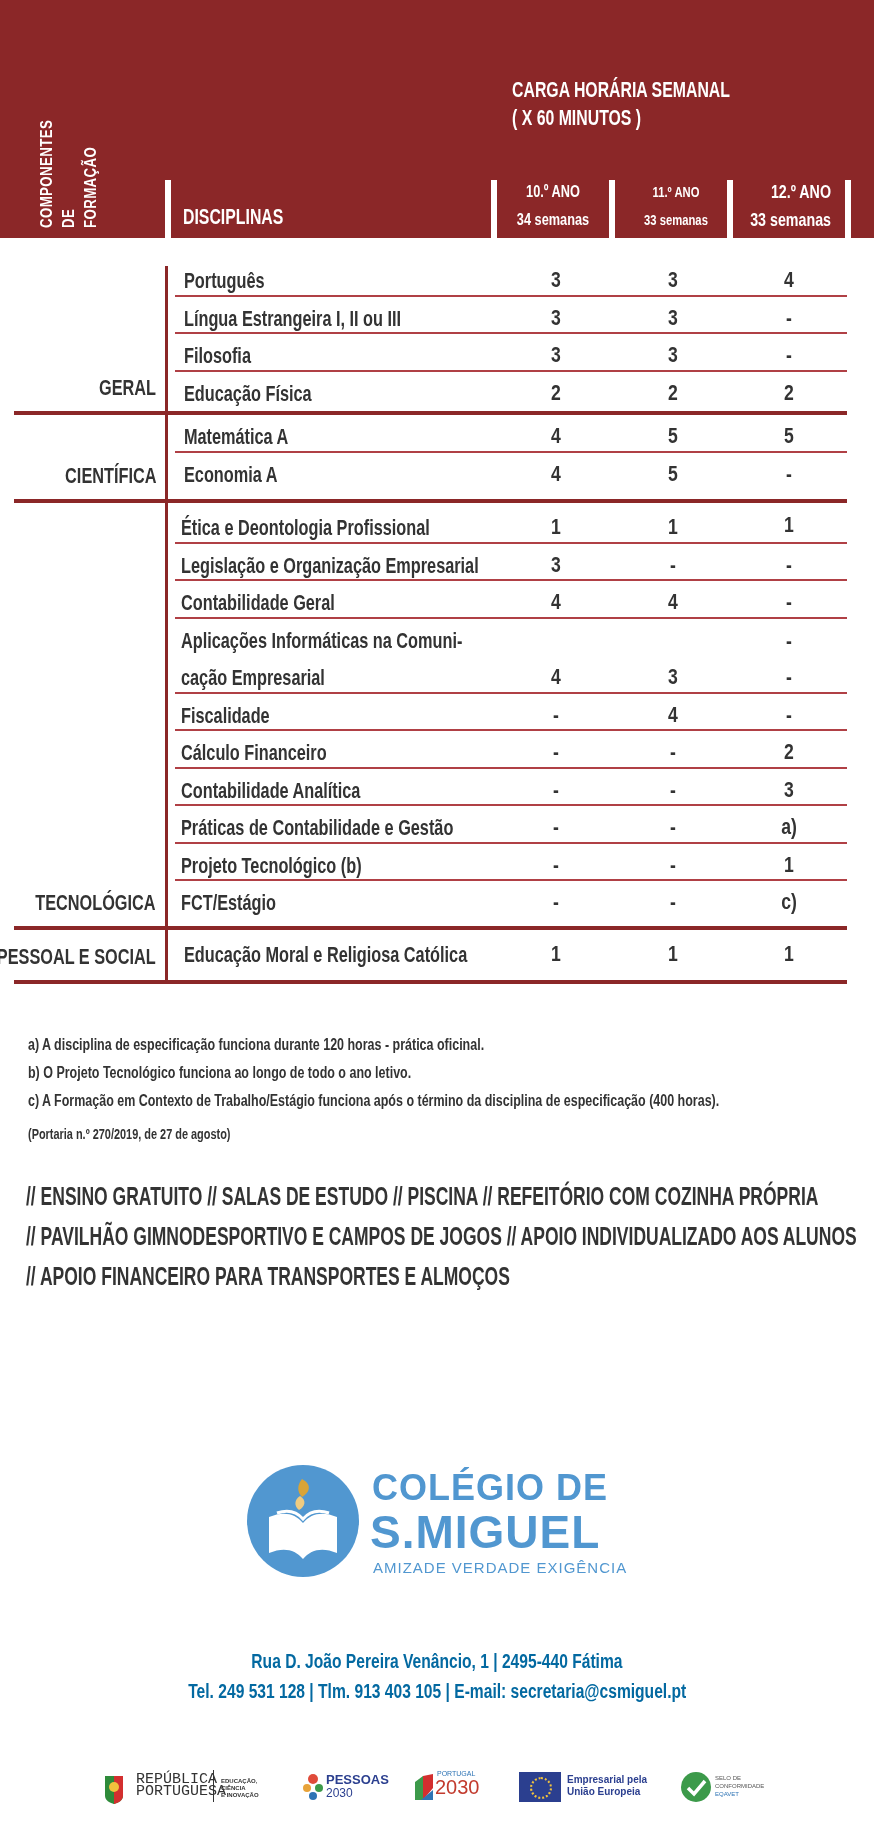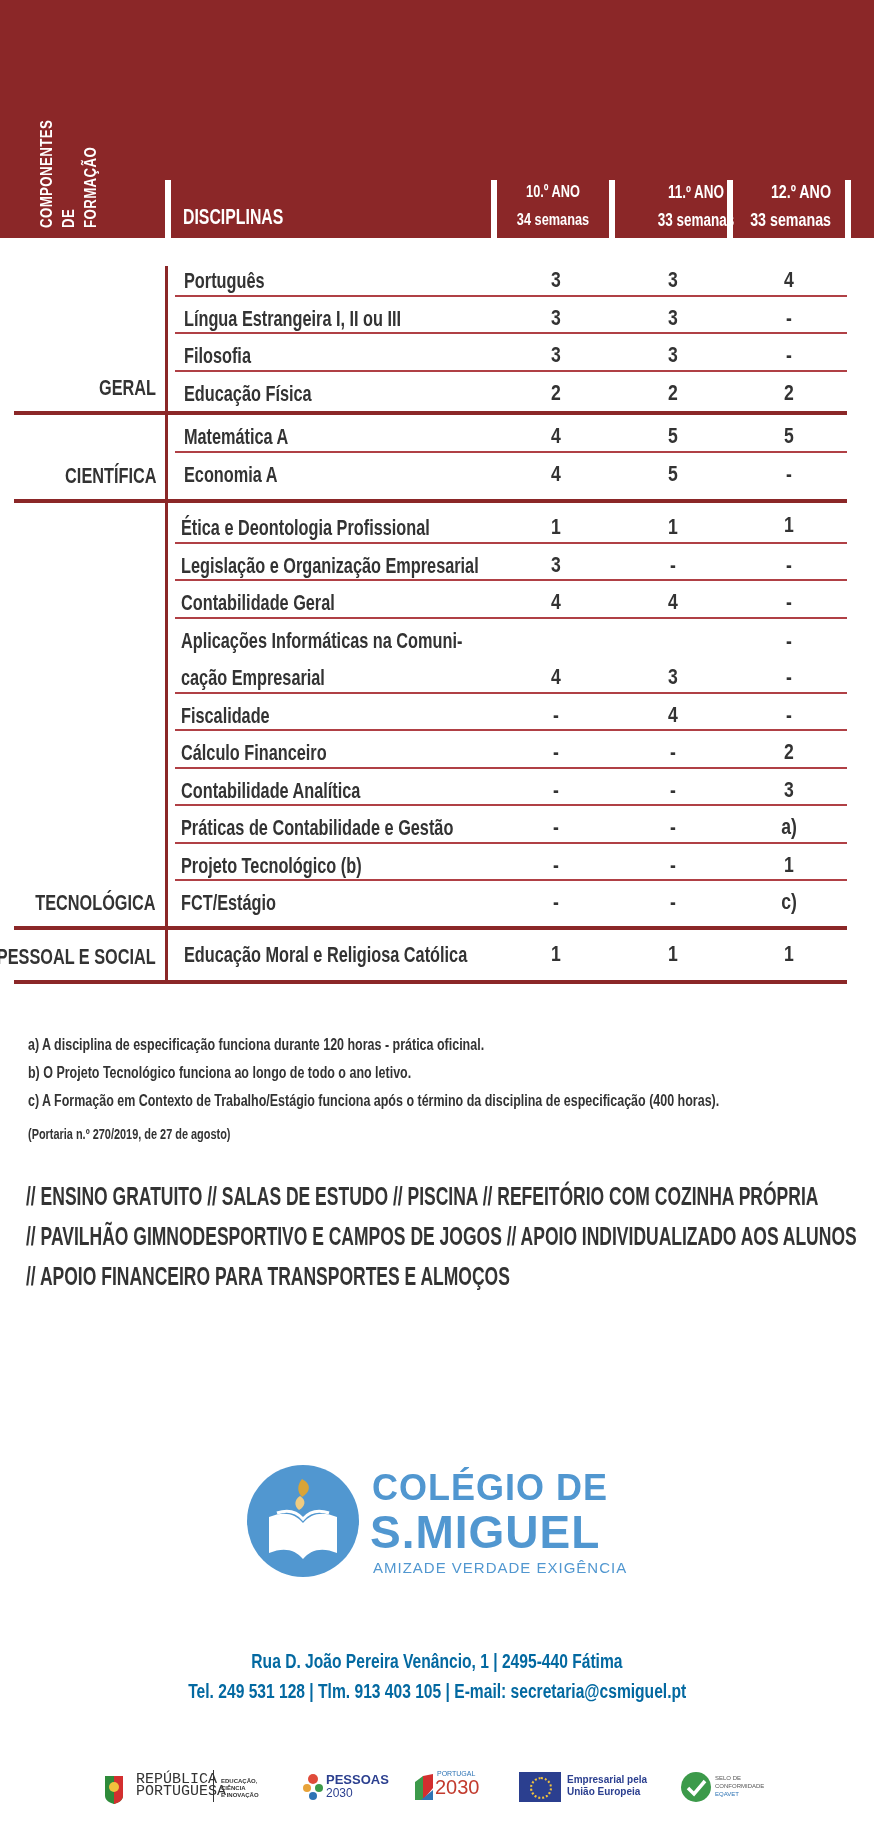--- a/index.html
+++ b/index.html
@@ -33,30 +33,34 @@
   <div id="comp-label">
     <div class="inner">
       <span>COMPONENTES</span>
       <span>DE FORMAÇÃO</span>
     </div>
   </div>
   <div class="vdiv" style="left:165px"></div>
   <div class="hdr-text" style="left:183px; top:204px; font-size:22px;text-align:right;">
     <span class="cond" style="transform:scaleX(0.72)">DISCIPLINAS</span>
   </div>
+  <div class="hdr-text" style="left:512px; top:76px; font-size:22px; line-height:28px;">
+    <div class="cond" style="transform:scaleX(0.72)">CARGA HORÁRIA SEMANAL</div><br>
+    <div class="cond" style="transform:scaleX(0.72); margin-top:-28px">( X 60 MINUTOS )</div>
+  </div>
   <div class="vdiv" style="left:491px"></div>
   <div class="vdiv" style="left:609px"></div>
   <div class="vdiv" style="left:727px"></div>
   <div class="vdiv" style="left:845px"></div>
 
   <div class="hdr-text" style="left:497px; width:112px; top:178px; text-align:center; font-size:17px; line-height:28px;">
     <div style="transform:scaleX(0.75)">10.º ANO</div>
     <div style="transform:scaleX(0.75)">34 semanas</div>
   </div>
-  <div class="hdr-text" style="left:640px; width:112px; top:178px; text-align:center; font-size:18px; line-height:28px;">
+  <div class="hdr-text" style="left:620px; width:112px; top:178px; text-align:center; font-size:15px; line-height:28px;">
     <div style="transform:scaleX(0.75)">11.º ANO</div>
     <div style="transform:scaleX(0.75)">33 semanas</div>
   </div>
   <div class="hdr-text" style="left:733px; width:112px; top:178px; text-align:right; font-size:19px; line-height:28px;">
     <div style="transform:scaleX(0.75)">12.º ANO</div>
     <div style="transform:scaleX(0.75)">33 semanas</div>
   </div>
 </div>
 
 <div id="vline"></div>

